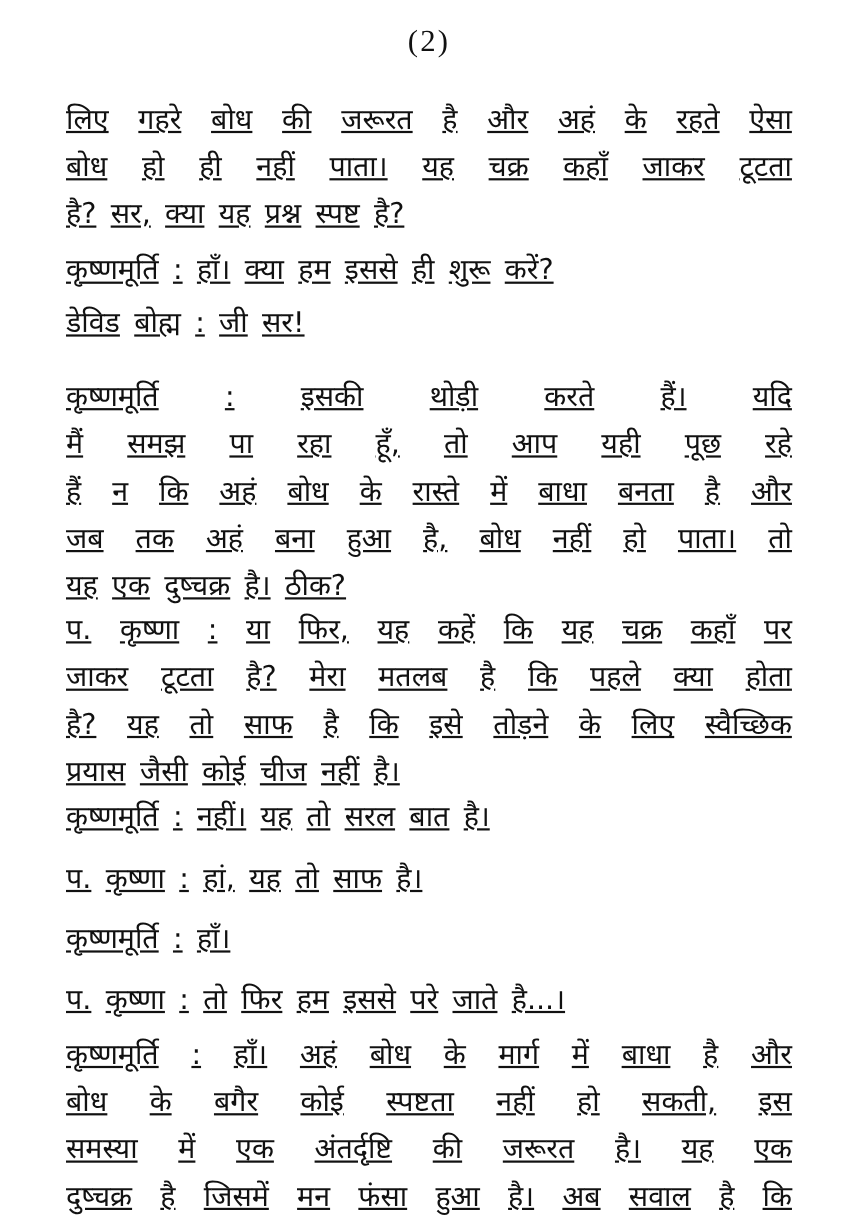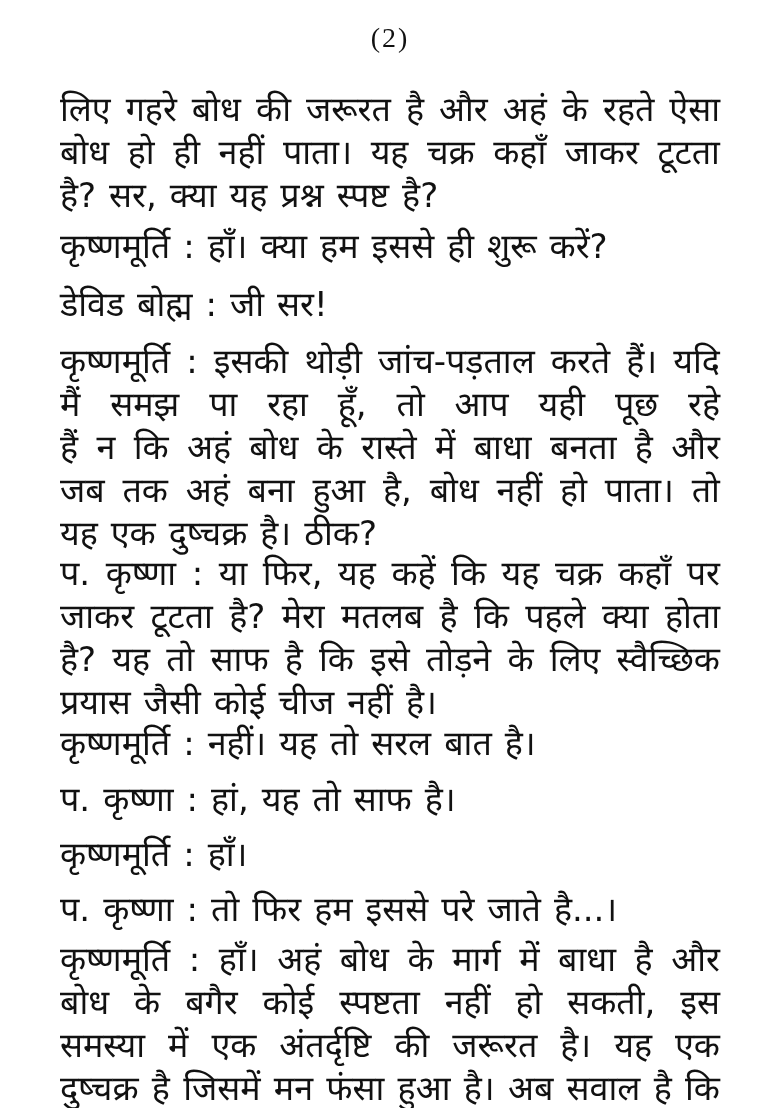--- a/index.html
+++ b/index.html
@@ -1,22 +1,22 @@
 <!DOCTYPE html>
 <html><head>
 <meta charset="utf-8">
 <style>
   html, body { margin: 0; padding: 0; background: #ffffff; }
   body { width: 780px; height: 1108px; position: relative; overflow: hidden;
          font-family: "DejaVu Sans", sans-serif; color: #111111; }
   .page-number { position: absolute; top: 22px; left: 0; width: 780px; text-align: center;
                  font-family: "Liberation Serif", serif; font-size: 28px; letter-spacing: 2px; }
   .para { position: absolute; left: 60px; width: 660px; }
-  .line { height: 43px; line-height: 43px; font-size: 34px; white-space: nowrap;
-          display: flex; justify-content: space-between; }
+  .line { height: 43px; line-height: 43px; font-size: 26px; white-space: nowrap;
+          display: flex; justify-content: space-between; text-decoration: underline; }
   .line.last { justify-content: flex-start; gap: 0; }
   .line.last span.w { margin-right: 13px; }
   .w { display: inline-block; }
 </style>
 </head>
 <body>
 
 <div>
   <div class="page-number">(2)</div>
 
@@ -64,37 +64,36 @@
         <span class="w">हाँ।</span>
         <span class="w">क्या</span>
         <span class="w">हम</span>
         <span class="w">इससे</span>
         <span class="w">ही</span>
         <span class="w">शुरू</span>
         <span class="w">करें?</span>
       </div>
   </div>
 
-  <div class="para" style="top:283px">
+  <div class="para" style="top:273px">
     <div class="line last">
         <span class="w">डेविड</span>
         <span class="w">बोह्म</span>
         <span class="w">:</span>
         <span class="w">जी</span>
         <span class="w">सर!</span>
       </div>
   </div>
 
   <div class="para" style="top:340px">
     <div class="line">
         <span class="w">कृष्णमूर्ति</span>
         <span class="w">:</span>
         <span class="w">इसकी</span>
         <span class="w">थोड़ी</span>
-        <span class="w">जांच-पड़ताल</span>
         <span class="w">करते</span>
         <span class="w">हैं।</span>
         <span class="w">यदि</span>
       </div>
     <div class="line">
         <span class="w">मैं</span>
         <span class="w">समझ</span>
         <span class="w">पा</span>
         <span class="w">रहा</span>
         <span class="w">हूँ,</span>

